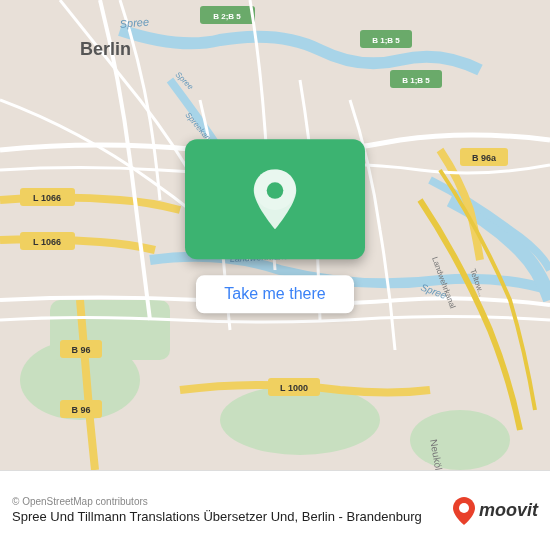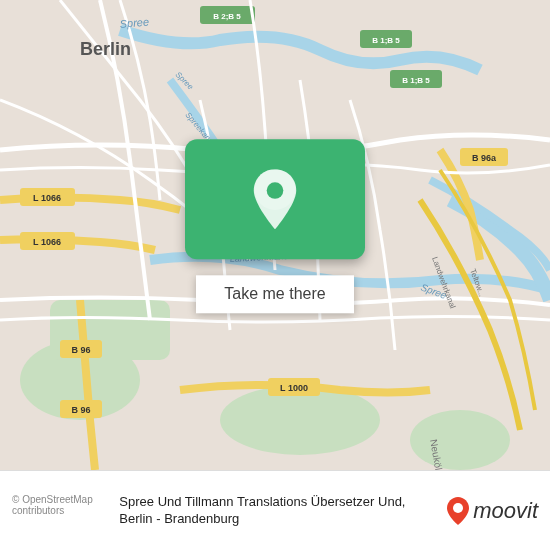--- a/index.html
+++ b/index.html
@@ -49,46 +49,46 @@
     }
 
     #pin-icon {
       width: 50px;
       height: 60px;
     }
 
     #take-me-there-btn {
       background-color: white;
       border: none;
-      border-radius: 0;
+      border-radius: 8px;
       padding: 10px 28px;
       font-size: 16px;
       font-weight: 500;
-      color: #404040;
+      color: #3b82f6;
       cursor: pointer;
       box-shadow: 0 2px 8px rgba(0,0,0,0.25);
       margin-top: 16px;
       white-space: nowrap;
     }
 
     
     #bottom-bar {
       width: 550px;
       height: 80px;
       background-color: white;
       border-top: 1px solid #ddd;
       display: flex;
       align-items: center;
       justify-content: space-between;
       padding: 0 12px;
     }
 
     #bottom-left {
       display: flex;
-      flex-direction: row;
+      flex-direction: column;
       gap: 2px;
       flex: 1;
     }
 
     #copyright-text {
       font-size: 10px;
       color: #888;
     }
 
     #location-text {
@@ -105,22 +105,22 @@
       flex-shrink: 0;
       margin-left: 10px;
     }
 
     #moovit-pin {
       width: 22px;
       height: 28px;
     }
 
     #moovit-text {
-      font-size: 22px;
-      font-weight: normal;
+      font-size: 18px;
+      font-weight: bold;
       color: #333;
       font-style: italic;
     }
   </style>
 </head>
 <body>
 
 <div id="map-container">
   
   <svg id="map-svg" viewBox="0 0 550 470" xmlns="http://www.w3.org/2000/svg">

